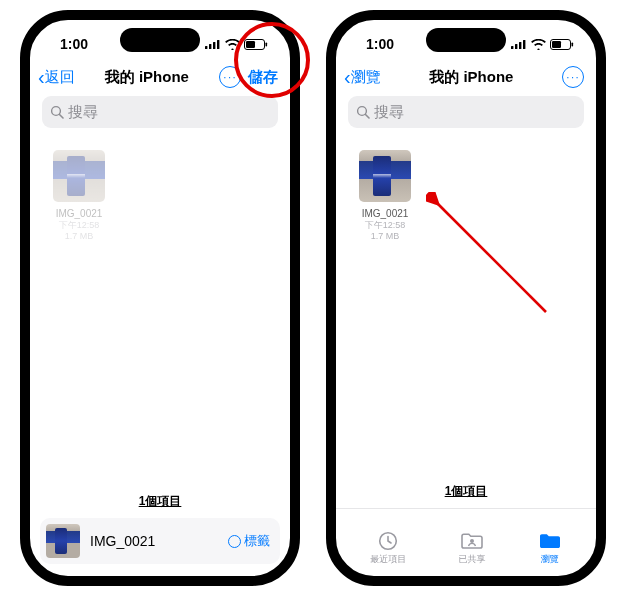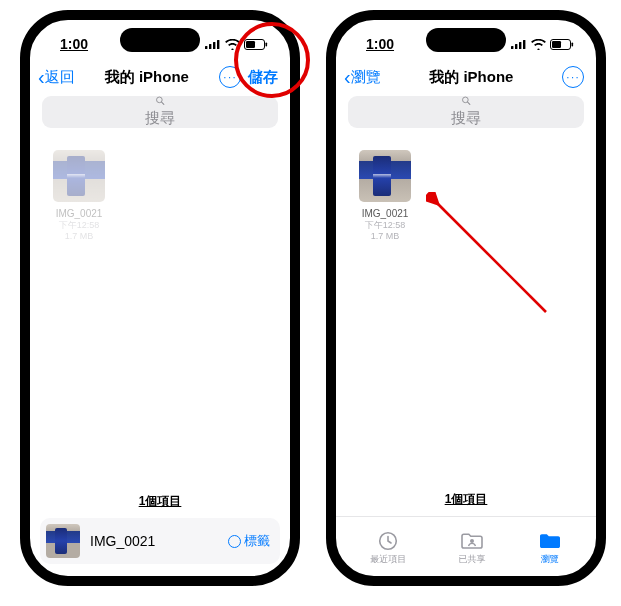--- a/index.html
+++ b/index.html
@@ -33,21 +33,20 @@
       z-index: 10;
     }
     .status-bar {
       display: flex;
       justify-content: space-between;
       align-items: center;
       padding: 12px 22px 4px 30px;
       font-size: 14px;
       font-weight: 600;
       height: 40px;
-      text-decoration: underline;
     }
     .status-icons { display: flex; gap: 4px; align-items: center; }
     .nav-bar {
       display: flex;
       align-items: center;
       justify-content: space-between;
       padding: 6px 12px 8px 8px;
       font-size: 15px;
     }
     .nav-left, .nav-right {
@@ -85,21 +84,20 @@
     .search-bar {
       background: #eeeef0;
       border-radius: 9px;
       height: 32px;
       display: flex;
       align-items: center;
       padding: 0 8px;
       color: #8e8e93;
       font-size: 15px;
       gap: 4px;
-      flex-direction: column;
     }
     .grid-area {
       padding: 16px 14px 4px;
       flex: 1;
     }
     .file-item {
       width: 70px;
       text-align: center;
       font-size: 10px;
     }
@@ -149,21 +147,21 @@
     .save-thumb::before{
       content:"";position:absolute;left:9px;top:4px;width:12px;height:26px;
       background:linear-gradient(180deg,#1b2d78,#2541ab 50%,#1b2d78);
       border-radius:2px;
     }
     .save-name{font-size:14px;color:#000;flex:1;}
     .tag-btn{display:flex;align-items:center;gap:3px;color:#007aff;font-size:13px;font-family:Liberation Serif, serif;}
     .tag-circle{width:13px;height:13px;border:1.4px solid #007aff;border-radius:50%;}
     .tab-bar{
       display:flex;justify-content:space-around;align-items:flex-end;
-      padding:4px 8px 10px;height:60px;
+      padding:4px 8px 10px;height:68px;
       border-top:0.5px solid #e6e6e8;
     }
     .tab{display:flex;flex-direction:column;align-items:center;gap:2px;font-size:9px;color:#9b9ba2;}
     .tab.active{color:#007aff;}
     .tab-icon{width:24px;height:20px;display:flex;align-items:center;justify-content:center;}
     .screen{display:flex;flex-direction:column;height:100%;}
     .flex-grow{flex:1;}
 
     
     .red-circle{

